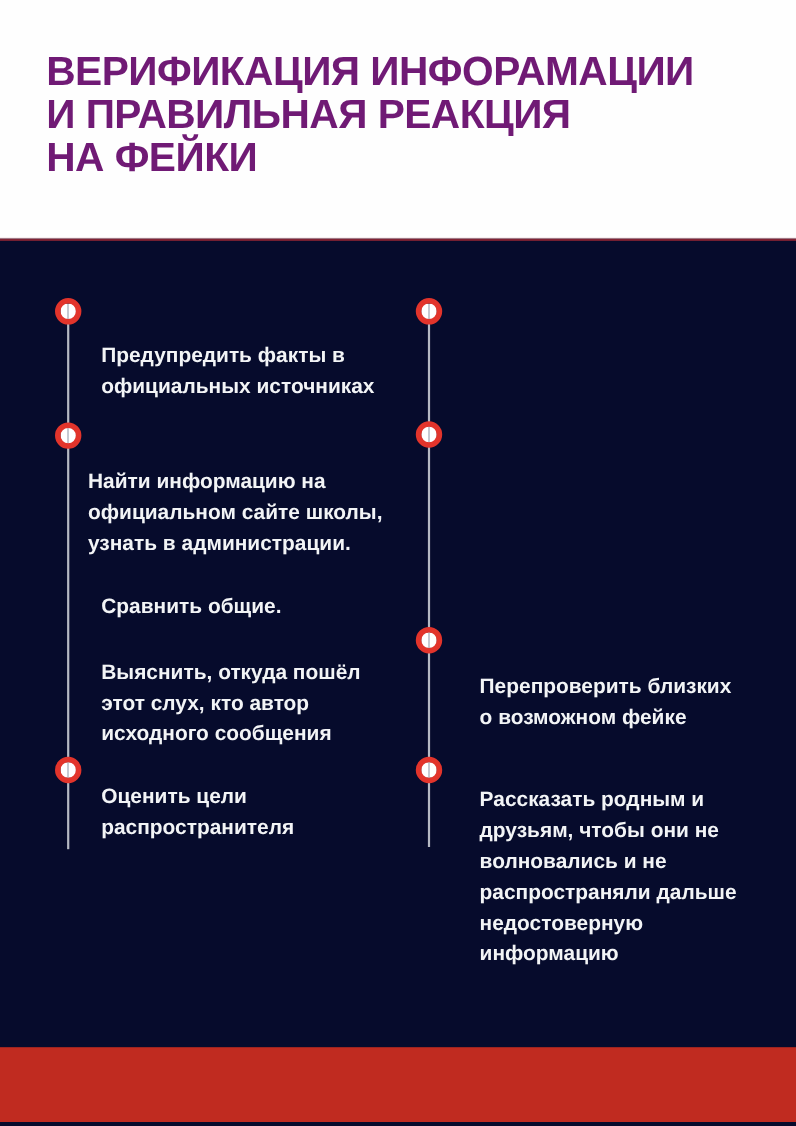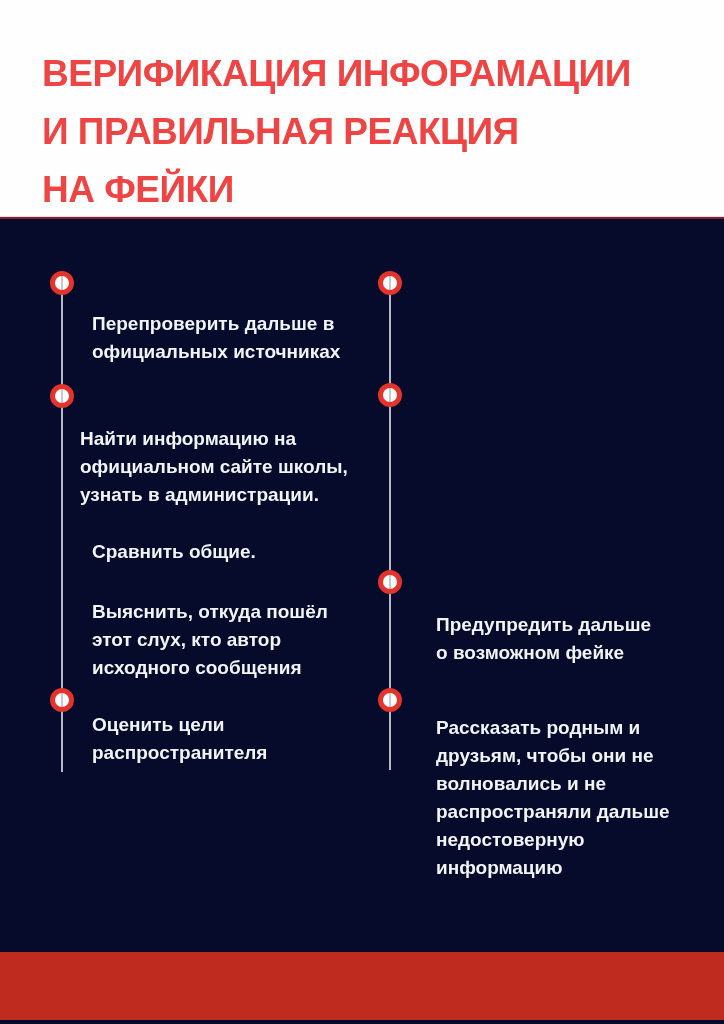--- a/index.html
+++ b/index.html
@@ -17,24 +17,24 @@
     left: 0; top: 0;
     width: 724px; height: 216px;
     background: #fefefe;
     border-bottom: 1px solid #f0d8da;
   }
   .title {
     position: absolute;
     left: 42px; top: 45px;
     margin: 0;
     font-size: 37px;
-    line-height: 58px;
+    line-height: 39px;
     font-weight: 700;
     letter-spacing: -0.5px;
-    color: #ef4444;
+    color: #701a75;
     white-space: pre-line;
   }
   
   .main {
     position: absolute;
     left: 0; top: 217px;
     width: 724px; height: 735px;
     background: #060b2c;
     border-top: 2px solid #802233;
   }
@@ -101,33 +101,33 @@
 
   <div class="dot" style="left:50px; top:271px;"></div>
   <div class="dot" style="left:50px; top:384px;"></div>
   <div class="dot" style="left:50px; top:688px;"></div>
 
   <div class="dot" style="left:378px; top:271px;"></div>
   <div class="dot" style="left:378px; top:383px;"></div>
   <div class="dot" style="left:378px; top:570px;"></div>
   <div class="dot" style="left:378px; top:688px;"></div>
 
-  <p class="item" style="left:92px; top:310px; width:300px;">Перепроверить дальше в
+  <p class="item" style="left:92px; top:310px; width:300px;">Предупредить факты в
 официальных источниках</p>
   <p class="item" style="left:80px; top:425px; width:300px;">Найти информацию на
 официальном сайте школы,
 узнать в администрации.</p>
   <p class="item" style="left:92px; top:538px; width:300px;"> Сравнить общие.</p>
   <p class="item" style="left:92px; top:711px; width:300px;">Оценить цели
 распространителя</p>
   <p class="item" style="left:92px; top:598px; width:300px;">Выяснить, откуда пошёл
 этот слух, кто автор
 исходного сообщения</p>
 
-  <p class="item" style="left:436px; top:611px; width:280px;">Предупредить дальше
+  <p class="item" style="left:436px; top:611px; width:280px;">Перепроверить близких
 о возможном фейке</p>
   <p class="item" style="left:436px; top:714px; width:280px;">Рассказать родным и
 друзьям, чтобы они не
 волновались и не
 распространяли дальше
 недостоверную
 информацию</p>
 
   <div class="footer-red"></div>
   <div class="footer-navy"></div>

